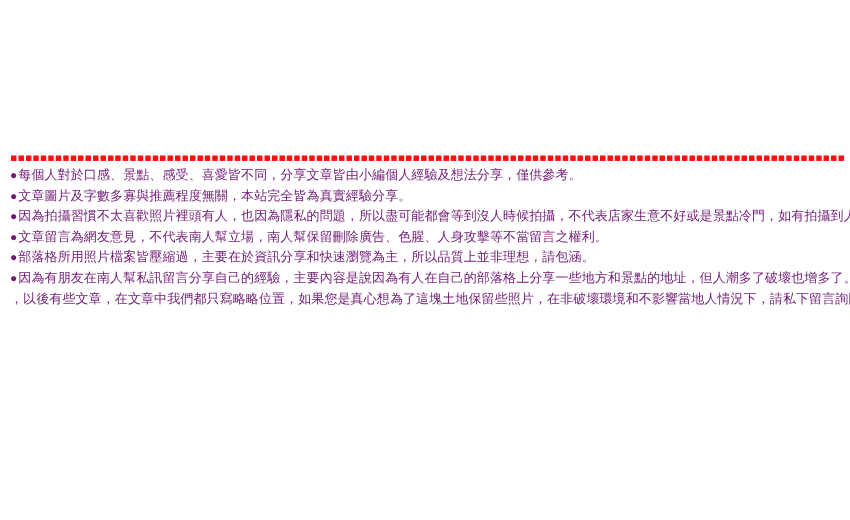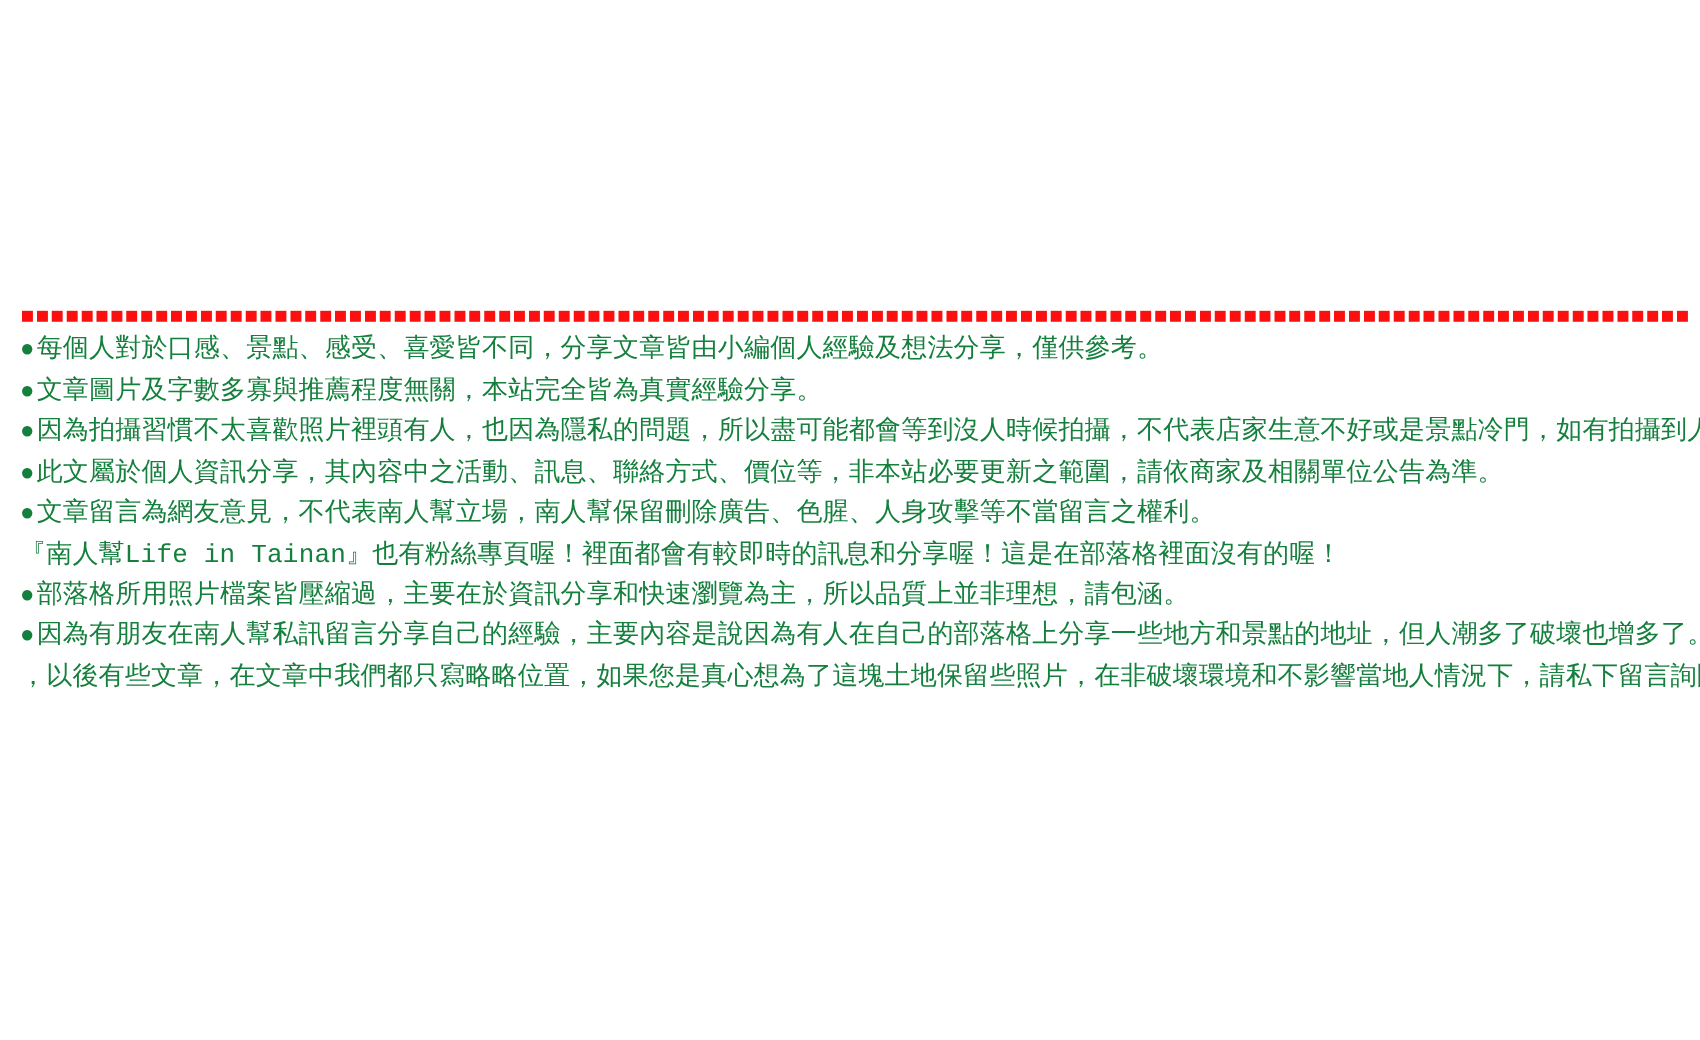--- a/index.html
+++ b/index.html
@@ -37,24 +37,24 @@
     font-family: "DejaVu Sans", "Liberation Sans", sans-serif;
   }
   .notice-list {
     margin: 0;
     padding: 0;
     list-style: none;
   }
   .notice-line {
     font-size: 13px;
     line-height: 19.6px;
-    color: #15803d;
+    color: #701a75;
     white-space: nowrap;
     letter-spacing: 0.1px;
-    font-family: Liberation Mono, monospace;
+    font-family: Liberation Sans, sans-serif;
   }
   .notice-line.bullet::before {
     content: "\25CF";
     font-size: 12px;
     margin-right: 1px;
   }
   .notice-line.indent {
     padding-left: 0px;
   }
 </style>
@@ -63,22 +63,20 @@
 
 <div class="page">
   <div class="notice-block">
 
     <div class="dotted-rule">▪▪▪▪▪▪▪▪▪▪▪▪▪▪▪▪▪▪▪▪▪▪▪▪▪▪▪▪▪▪▪▪▪▪▪▪▪▪▪▪▪▪▪▪▪▪▪▪▪▪▪▪▪▪▪▪▪▪▪▪▪▪▪▪▪▪▪▪▪▪▪▪▪▪▪▪▪▪▪▪▪▪▪▪▪▪▪▪▪▪▪▪▪▪▪▪▪▪▪▪▪▪▪▪▪▪▪▪▪▪▪▪▪▪▪▪▪▪▪▪▪▪▪▪▪▪▪▪▪▪▪▪▪▪▪▪▪▪▪▪</div>
 
     <div class="notice-list">
       <div class="notice-line bullet">每個人對於口感、景點、感受、喜愛皆不同，分享文章皆由小編個人經驗及想法分享，僅供參考。</div>
       <div class="notice-line bullet">文章圖片及字數多寡與推薦程度無關，本站完全皆為真實經驗分享。</div>
       <div class="notice-line bullet">因為拍攝習慣不太喜歡照片裡頭有人，也因為隱私的問題，所以盡可能都會等到沒人時候拍攝，不代表店家生意不好或是景點冷門，如有拍攝到人，多數皆會將人做馬賽克處理。</div>
-      <div class="notice-line bullet">此文屬於個人資訊分享，其內容中之活動、訊息、聯絡方式、價位等，非本站必要更新之範圍，請依商家及相關單位公告為準。</div>
       <div class="notice-line bullet">文章留言為網友意見，不代表南人幫立場，南人幫保留刪除廣告、色腥、人身攻擊等不當留言之權利。</div>
-      <div class="notice-line indent">『南人幫Life in Tainan』也有粉絲專頁喔！裡面都會有較即時的訊息和分享喔！這是在部落格裡面沒有的喔！</div>
       <div class="notice-line bullet">部落格所用照片檔案皆壓縮過，主要在於資訊分享和快速瀏覽為主，所以品質上並非理想，請包涵。</div>
       <div class="notice-line bullet">因為有朋友在南人幫私訊留言分享自己的經驗，主要內容是說因為有人在自己的部落格上分享一些地方和景點的地址，但人潮多了破壞也增多了。所以小編希望盡點自己的力量</div>
       <div class="notice-line indent">，以後有些文章，在文章中我們都只寫略略位置，如果您是真心想為了這塊土地保留些照片，在非破壞環境和不影響當地人情況下，請私下留言詢問正確位置，感謝……</div>
     </div>
 
   </div>
 </div>
 
 </body></html>

